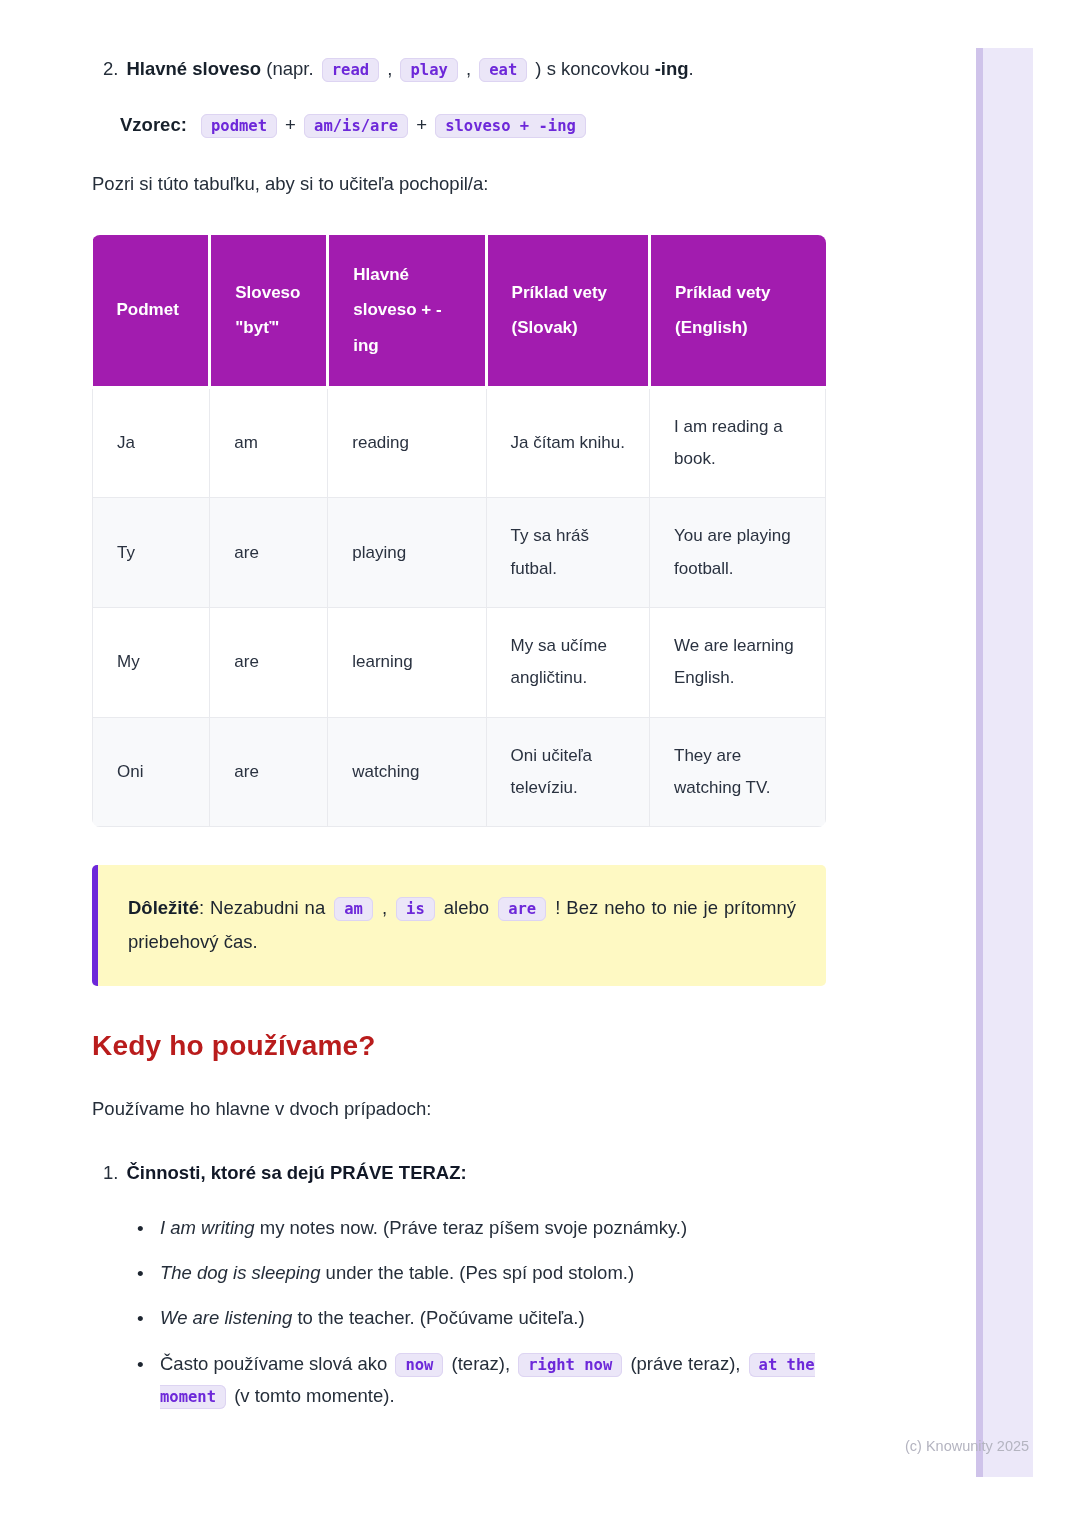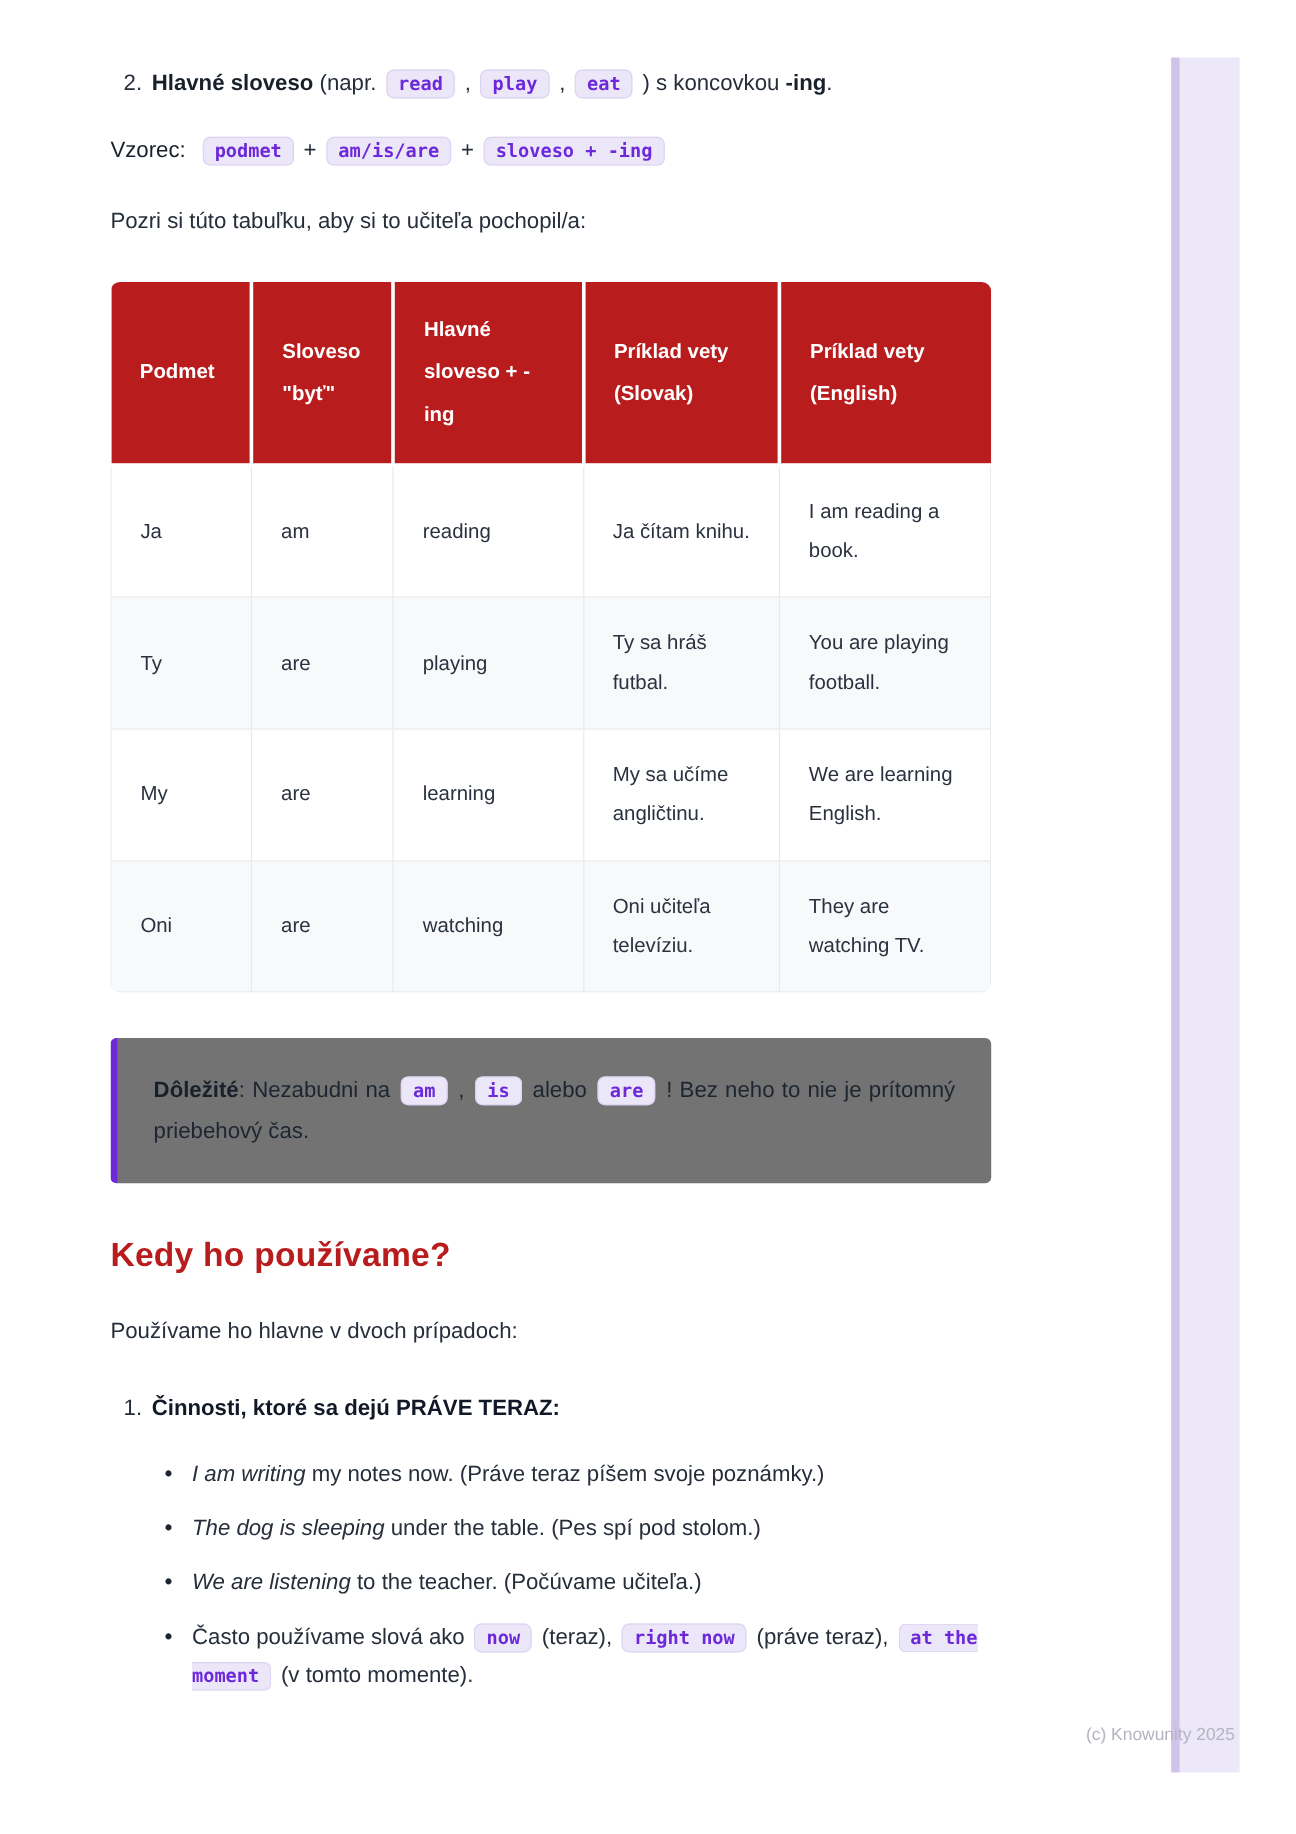--- a/index.html
+++ b/index.html
@@ -12,37 +12,37 @@
     color:#6d28d9; background:#ebe6f8; border:1px solid #ddd4f2; border-radius:6px;
     padding:2px 9px; margin:0 3px; white-space:normal; }
   strong { color:#17202b; }
   em { font-style:italic; }
 
   
   .num-item { display:flex; padding-left:11px; }
   .num-item .num { margin-right:8px; flex:none; }
 
   .formula-line { margin-top:26px; font-weight:400; }
-  .formula-line .label { font-weight:400; color:#17202b; margin-right:6px; }
+  .formula-line .label { font-weight:700; color:#17202b; margin-right:6px;margin-left:28px; }
   .plain-line { margin-top:30px; }
 
   
   .table-wrap { margin-top:36px; border-radius:8px; overflow:hidden; }
   table { width:100%; border-collapse:collapse; table-layout:fixed; }
   col.c1{width:16.0%} col.c2{width:16.1%} col.c3{width:21.6%} col.c4{width:22.3%} col.c5{width:24.0%}
-  thead th { background:#b91c1c; color:#ffffff; font-weight:700; font-size:17px; text-align:left;
+  thead th { background:#a21caf; color:#ffffff; font-weight:700; font-size:17px; text-align:left;
     vertical-align:middle; padding:22px 24px; line-height:2.1; border-right:3px solid #ffffff;
     border-bottom:3px solid #ffffff; }
   thead th:last-child { border-right:none; }
   tbody td { font-size:17px; color:#2a3240; vertical-align:middle; padding:22px 24px;
     line-height:1.9; border:1px solid #e9eaee; background:#ffffff; }
   tbody tr:nth-child(even) td { background:#f8f9fb; }
 
   
-  .callout { margin-top:38px; background:#737373; border-left:6px solid #6d28d9;
+  .callout { margin-top:38px; background:#fef9c3; border-left:6px solid #6d28d9;
     border-radius:5px; padding:26px 30px; text-align:justify; line-height:1.85; color:#1d2530; }
 
   
   h2.section-heading { margin-top:38px; font-size:28px; font-weight:700; color:#b91c1c; letter-spacing:0.2px; }
   .usage-intro { margin-top:26px; }
   .usage-item { margin-top:34px; font-weight:400; }
   .usage-item strong { color:#111827; }
   ul.bullets { margin-top:24px; list-style:none; padding-left:45px; }
   ul.bullets li { position:relative; padding-left:23px; margin-bottom:13px; line-height:1.75; }
   ul.bullets li::before { content:"•"; position:absolute; left:0; top:0; font-size:19px; color:#1d2530; }

